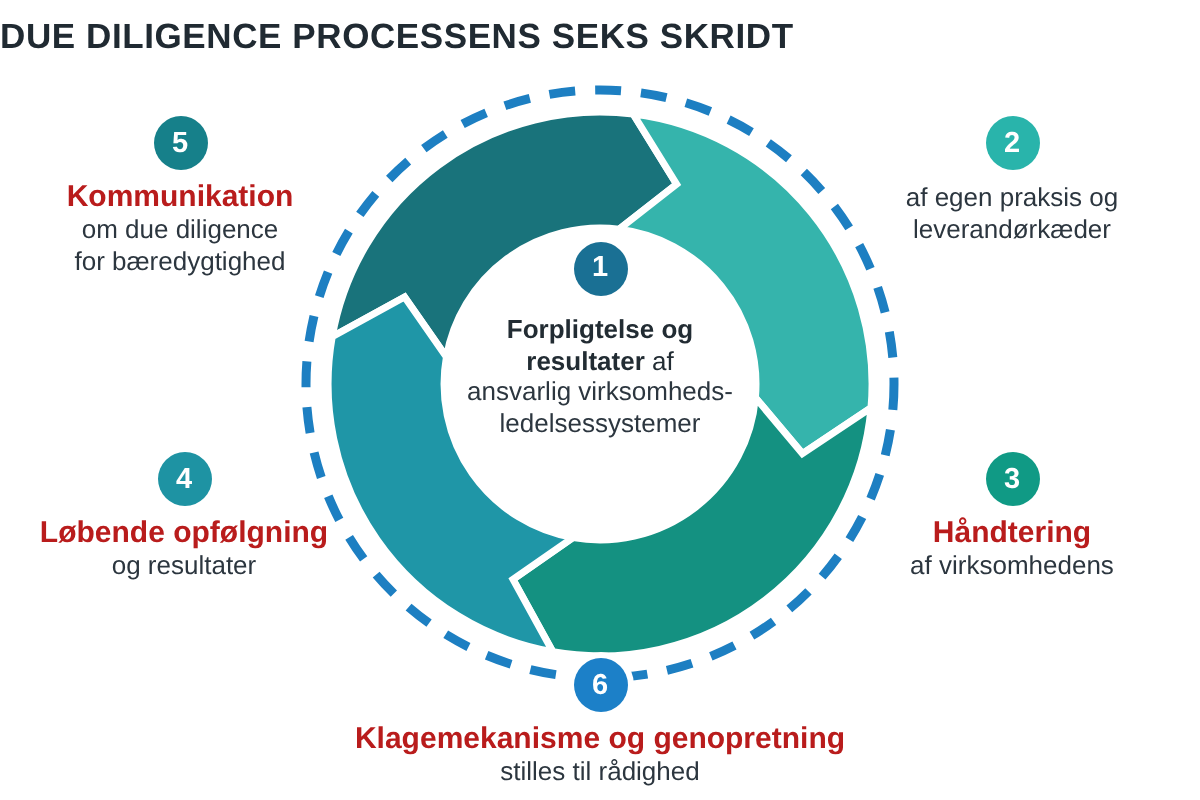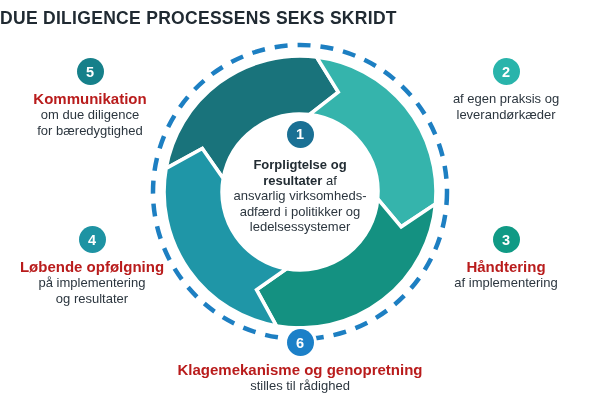--- a/index.html
+++ b/index.html
@@ -41,48 +41,46 @@
         <path d="M 276.4 325.9 A 136 136 0 0 1 166.1 168.4 L 202.3 148.5 L 223.2 178.5 A 78 78 0 0 0 286.5 268.8 L 256.5 289.7 Z" fill="#1f96a7" stroke="#ffffff" stroke-width="3.5" stroke-linejoin="miter"></path>
       </g>
     <circle cx="300" cy="192" r="75" fill="#ffffff"></circle>
   </svg>
 
   <div class="center-step">
     <div class="badge" style="background-color: rgb(26, 112, 148);">1</div>
     <div class="b">Forpligtelse og</div>
     <div><span class="b">resultater</span><span> af</span></div>
     <div class="line">ansvarlig virksomheds-</div>
-    <div class="line">adfærd i politikker og</div>
     <div class="line">ledelsessystemer</div>
   </div>
 
   <div class="step" style="left:10px;top:58px;width:160px;">
     <div class="badge" style="background-color: rgb(22, 128, 138);">5</div>
     <div class="heading">Kommunikation</div>
     <div class="line">om due diligence</div>
     <div class="line">for bæredygtighed</div>
   </div>
 
   <div class="step" style="left:422px;top:58px;width:168px;">
     <div class="badge" style="background-color: rgb(41, 180, 171);">2</div>
     <div class="line">af egen praksis og</div>
     <div class="line">leverandørkæder</div>
   </div>
 
   <div class="step" style="left:8px;top:226px;width:168px;">
     <div class="badge" style="background-color: rgb(30, 147, 163);">4</div>
     <div class="heading">Løbende opfølgning</div>
-    <div class="line">på implementering</div>
     <div class="line">og resultater</div>
   </div>
 
   <div class="step" style="left:420px;top:226px;width:172px;">
     <div class="badge" style="background-color: rgb(16, 154, 133);">3</div>
     <div class="heading">Håndtering</div>
-    <div class="line">af implementering</div>
+    <div class="line">af virksomhedens</div>
   </div>
 
   <div class="step" style="left:140px;top:329px;width:320px;">
     <div class="badge" style="background-color: rgb(28, 128, 200);">6</div>
     <div class="heading">Klagemekanisme og genopretning</div>
     <div class="line">stilles til rådighed</div>
   </div>
 
 </div>
 

